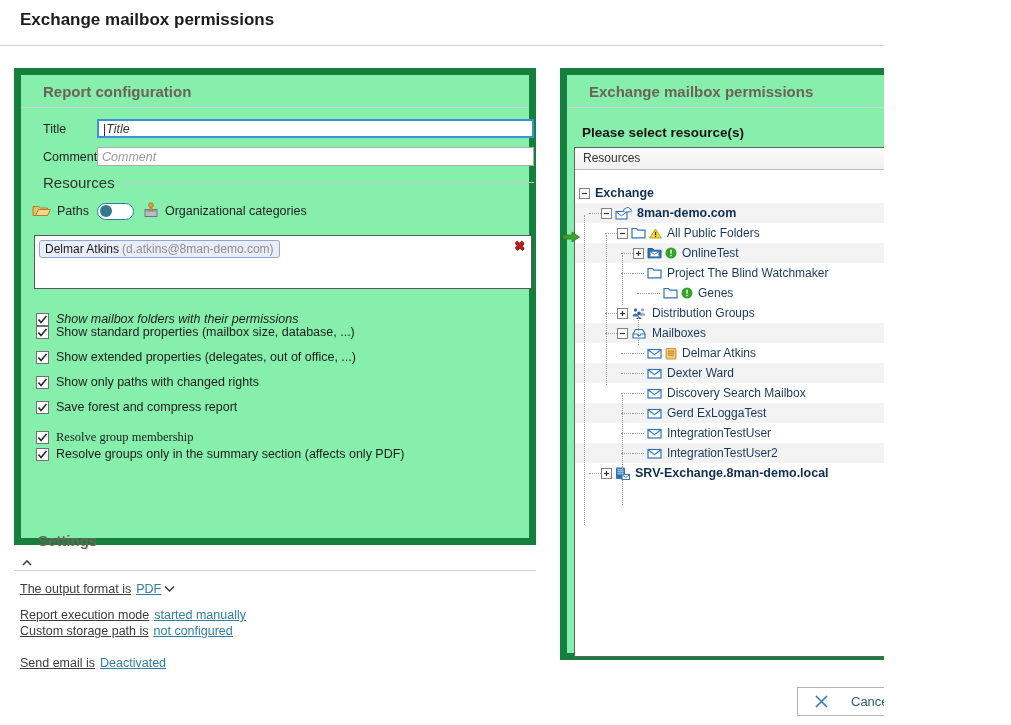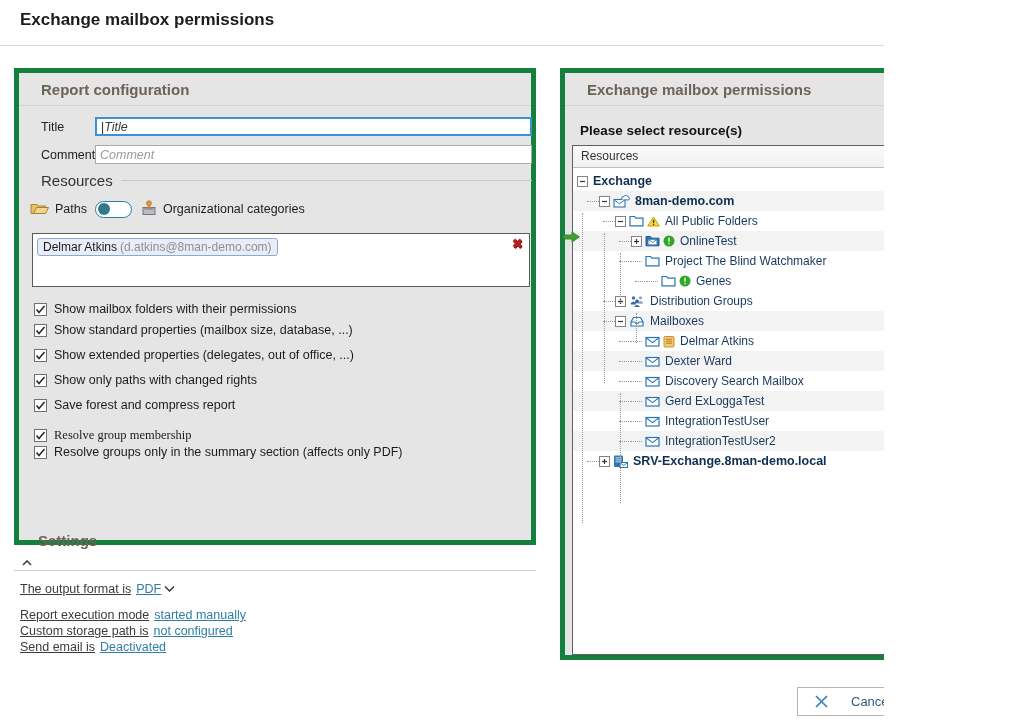--- a/index.html
+++ b/index.html
@@ -6,21 +6,21 @@
   html,body { background:#fff; }
   body { font-family:"Liberation Sans", sans-serif; }
   #page { position:relative; width:884px; height:725px; background:#fff; overflow:hidden; }
 
   
   #dialog-title { position:absolute; left:20px; top:10px; font-size:17px; font-weight:700; color:#1b1b1b; }
   #close-btn { position:absolute; left:980px; top:12px; width:20px; height:20px; cursor:pointer; }
   #title-divider { position:absolute; left:0; top:45px; width:1011px; height:1px; background:#d8d8d8; }
 
   
-  .panel { position:absolute; background:#e5e5e5; border:5px solid #15803d; }
+  .panel { position:absolute; background:#86efac; border:7px solid #15803d; }
   #left-panel  { left:14px;  top:68px; width:522px; height:477px; }
   #right-panel { left:560px; top:68px; width:439px; height:592px; }
   .panel-header { height:33px; border-bottom:1px solid #d2d2d2; line-height:33px; padding-left:22px;
                   font-size:15px; font-weight:700; color:#6b6357; }
 
   
   .lbl { position:absolute; font-size:12.5px; color:#222; }
   .inputbox { position:absolute; left:76px; width:437px; height:19px; background:#fff; font-size:12.5px;
               display:flex; align-items:center; padding-left:4px; }
   #title-input { top:44px; border:2px solid #3d8fd6; }
@@ -60,21 +60,21 @@
   .setline { position:absolute; left:0; display:flex; align-items:center; font-size:12.5px; color:#3c3c3c; white-space:nowrap;text-decoration:underline; }
   .setline a { color:#2d7fa6; text-decoration:underline; margin-left:5px; cursor:pointer; }
   .setline svg { margin-left:2px; }
 
   
   #select-prompt { position:absolute; left:15px; top:50px; font-size:13.5px; font-weight:700; color:#111; }
   #prompt-x { position:absolute; right:16px; top:48px; font-size:16px; color:#e03a3a; cursor:pointer; line-height:16px; }
   #tree-box { position:absolute; left:7px; top:72px; width:416px; height:510px; border:1px solid #606060; background:#fff; }
   #tree-header { height:22px; background:linear-gradient(#fbfbfb,#f0f0f0); border-bottom:1px solid #bfbfbf;
                  font-size:12px; color:#333; line-height:21px; padding-left:8px; }
-  #tree-rows { position:absolute; left:0; top:22px; right:0; bottom:0; padding-top:3px; overflow:hidden; }
+  #tree-rows { position:absolute; left:0; top:22px; right:0; bottom:0; padding-top:13px; overflow:hidden; }
   .trow { position:relative; display:flex; align-items:center; height:20px; font-size:12px; color:#17395d;
           padding-left:4px; cursor:default; }
   .trow.striped { background:#f3f3f3; }
   .trow.selected { background:#d9e6f2; }
   .trow.bold { font-weight:700; color:#0f2f52; font-size:12.5px; }
   .trow .spacer { flex:0 0 auto; }
   .trow .stub { flex:0 0 auto; width:12px; height:0; border-top:1px dotted #9a9a9a; margin-left:-6px; margin-right:0; }
   .trow .leafstub { flex:0 0 auto; width:11px; height:0; border-top:1px dotted #9a9a9a; }
   .trow .expander { flex:0 0 auto; width:11px; height:11px; cursor:pointer; }
   .trow .icon { flex:0 0 auto; margin-left:3px; display:flex; align-items:center; }
@@ -145,21 +145,21 @@
 
     <div id="resource-box">
       <span id="resource-chip">
         <span>Delmar Atkins</span>
         <span class="email">(d.atkins@8man-demo.com)</span>
       </span>
       <span id="remove-icon">✖</span>
     </div>
 
     <div id="checkbox-list">
-        <div class="cbrow" style="top: 4px;">
+        <div class="cbrow" style="top: 12px; font-style: italic;">
           <svg width="13" height="13">
             <rect x="0.5" y="0.5" width="12" height="12" fill="#fff" stroke="#707070"></rect>
             <path d="M2.5 6.5 L5 9.5 L10.5 3" stroke="#2b2b2b" stroke-width="1.6" fill="none"></path>
           </svg>
           <span>Show mailbox folders with their permissions</span>
         </div>
         <div class="cbrow" style="top: 25px;">
           <svg width="13" height="13">
             <rect x="0.5" y="0.5" width="12" height="12" fill="#fff" stroke="#707070"></rect>
             <path d="M2.5 6.5 L5 9.5 L10.5 3" stroke="#2b2b2b" stroke-width="1.6" fill="none"></path>
@@ -218,21 +218,21 @@
           </svg></span>
       </div>
       <div class="setline" style="top: 26px;">
         <span>Report execution mode</span>
         <a>started manually</a>
       </div>
       <div class="setline" style="top: 42px;">
         <span>Custom storage path is</span>
         <a>not configured</a>
       </div>
-      <div class="setline" style="top: 58px; align-items: flex-end;">
+      <div class="setline" style="top: 74px; align-items: flex-end;">
         <span>Send email is</span>
         <a>Deactivated</a>
       </div>
     </div>
 
   <section class="panel" id="right-panel">
     <div class="panel-header">Exchange mailbox permissions</div>
     <div id="select-prompt">Please select resource(s)</div>
     <span id="prompt-x">✕</span>
     <div id="tree-box">

